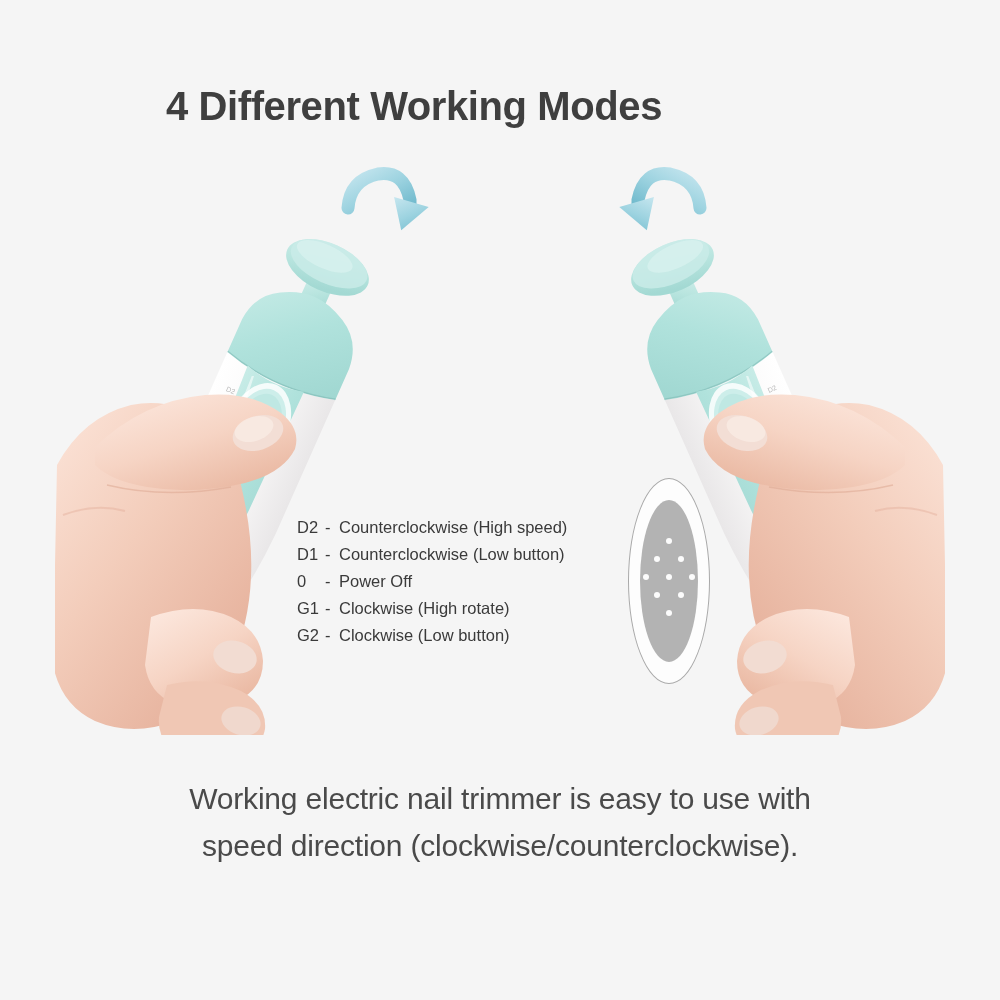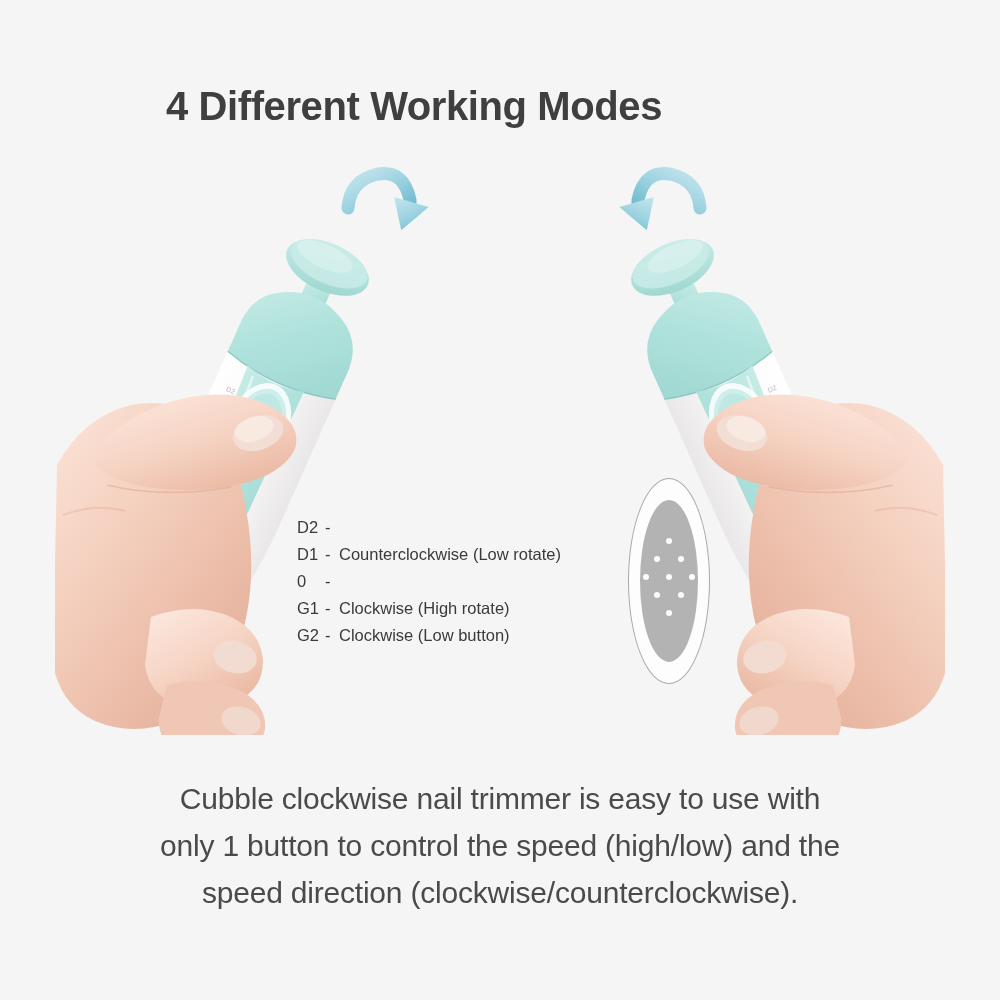--- a/index.html
+++ b/index.html
@@ -306,41 +306,42 @@
       <div class="pad-dot" style="left:50px; top:114px;"></div>
       <div class="pad-dot" style="left:38px; top:132px;"></div>
     </div>
 
   </div>
 
   <div class="legend">
     <div class="legend-row">
       <span class="legend-code">D2</span>
       <span class="legend-dash">-</span>
+      <span class="legend-desc">Counterclockwise (High speed)</span>
     </div>
     <div class="legend-row">
       <span class="legend-code">D1</span>
       <span class="legend-dash">-</span>
-      <span class="legend-desc">Counterclockwise (Low rotate)</span>
+      <span class="legend-desc">Counterclockwise (Low button)</span>
     </div>
     <div class="legend-row">
       <span class="legend-code">0</span>
       <span class="legend-dash">-</span>
+      <span class="legend-desc">Power Off</span>
     </div>
     <div class="legend-row">
       <span class="legend-code">G1</span>
       <span class="legend-dash">-</span>
       <span class="legend-desc">Clockwise (High rotate)</span>
     </div>
     <div class="legend-row">
       <span class="legend-code">G2</span>
       <span class="legend-dash">-</span>
       <span class="legend-desc">Clockwise (Low button)</span>
     </div>
   </div>
 
   <div class="caption">
-    <div>Cubble clockwise nail trimmer is easy to use with</div>
-    <div>only 1 button to control the speed (high/low) and the</div>
+    <div>Working electric nail trimmer is easy to use with</div>
     <div>speed direction (clockwise/counterclockwise).</div>
   </div>
 
 </div>
 
 </body></html>

